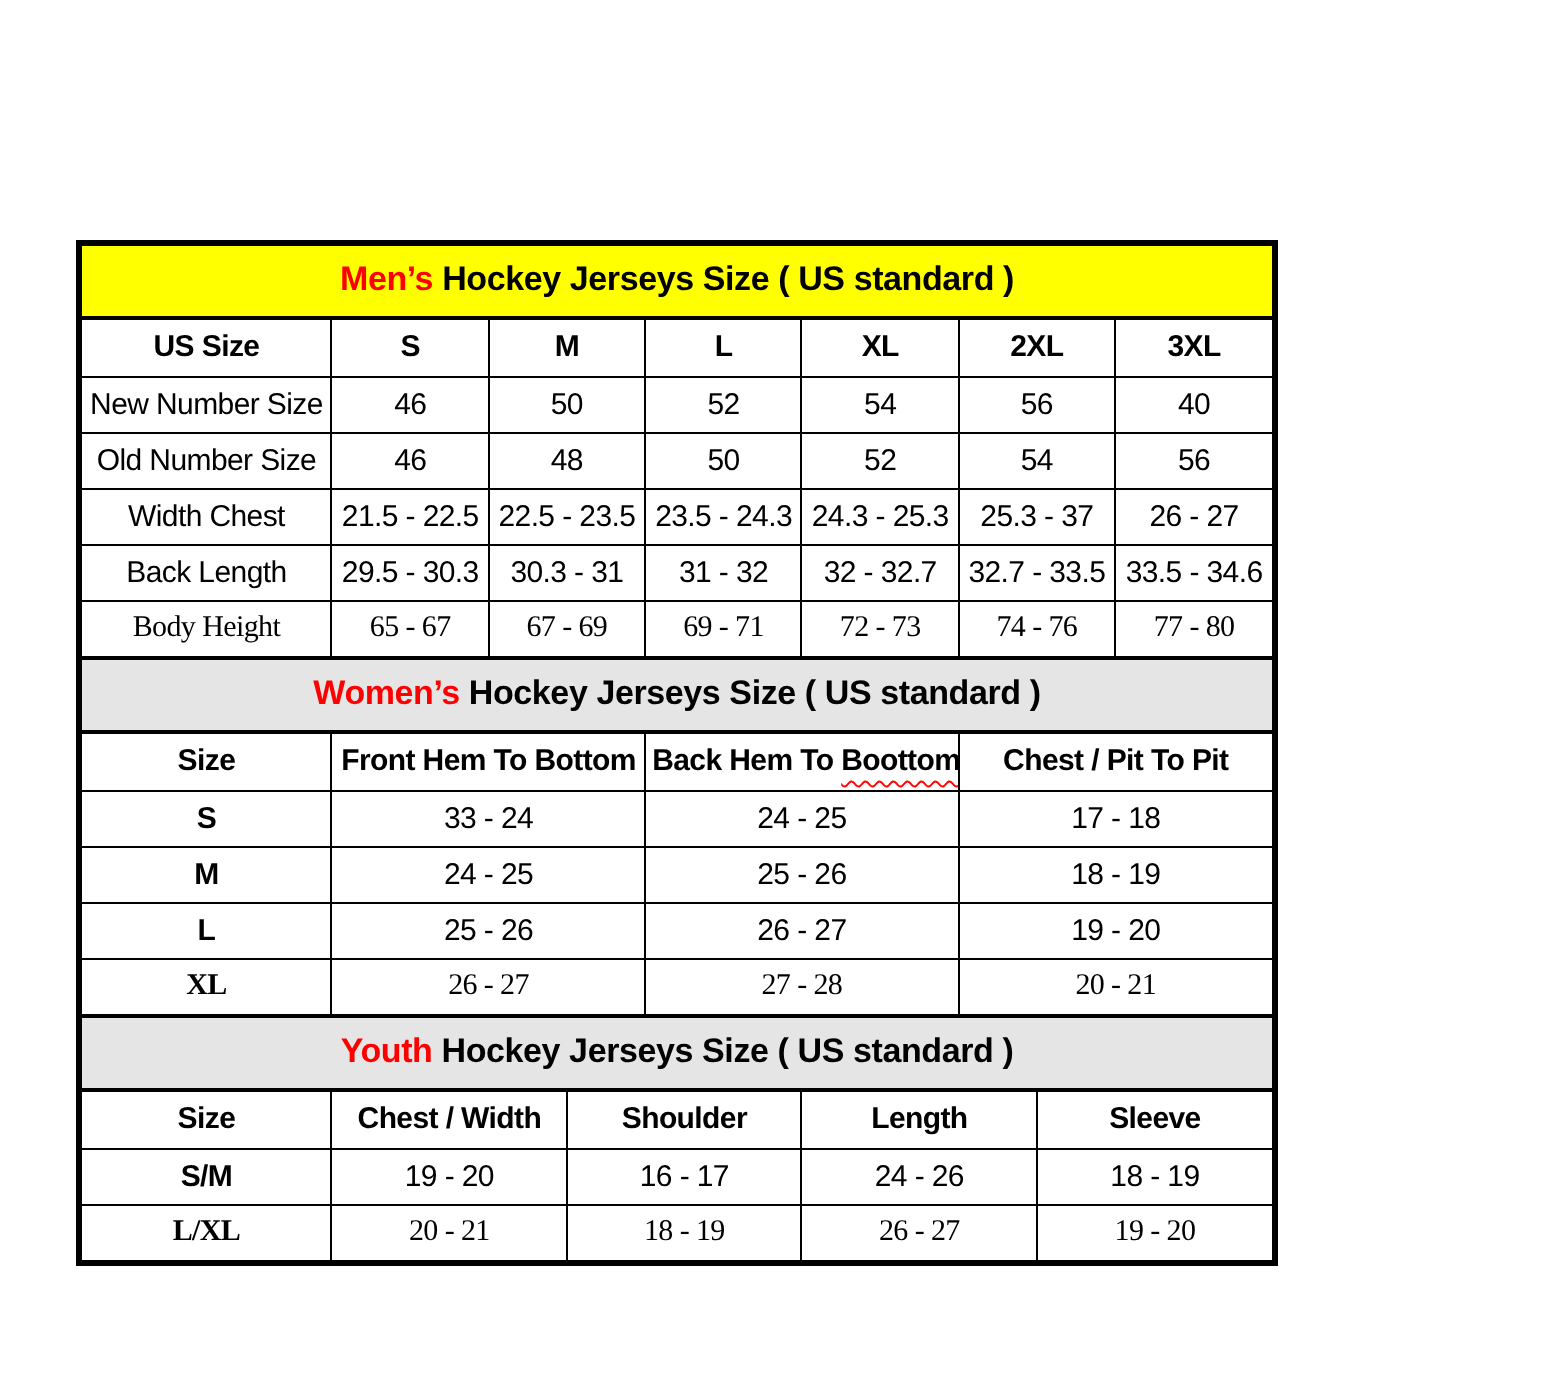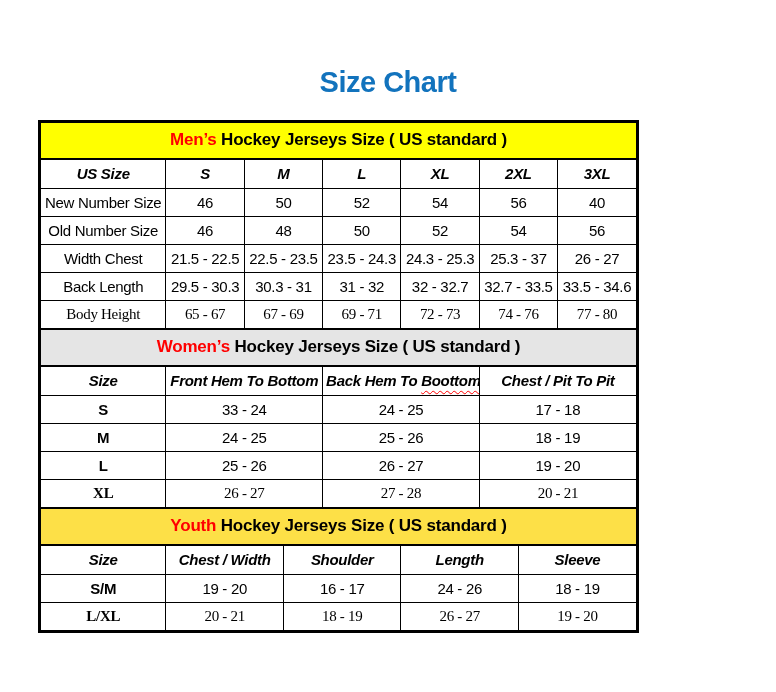--- a/index.html
+++ b/index.html
@@ -53,21 +53,21 @@
     text-align: center;
     vertical-align: middle;
     height: 28px;
     font-size: 15px;
     color: #000;
     padding: 2px 3px;
     letter-spacing: -0.3px;
     overflow: hidden;
     white-space: nowrap;
   }
-  table.tbl th { font-weight: bold; font-style: italic; }
+  table.tbl th { font-weight: bold; }
   table.tbl td { font-weight: normal; }
   table.tbl td.rowlabel { font-weight: normal; }
   table.t-womens td.rowlabel, table.t-youth td.rowlabel { font-weight: bold; }
 
   
   table.tbl tr th:first-child, table.tbl tr td:first-child { border-left: none; }
   table.tbl tr th:last-child,  table.tbl tr td:last-child  { border-right: none; margin-top: 44px; }
   table.tbl tr:last-child td { border-bottom: none; font-family: Liberation Serif, serif; }
   table.tbl tr:first-child th { border-top: none; }
 
@@ -76,21 +76,20 @@
     text-decoration-style: wavy;
     text-decoration-color: #ff0000;
     text-decoration-thickness: 1px;
     text-underline-offset: 4px;
   }
 </style>
 </head>
 <body>
 
 <div class="page">
-  <div class="page-title" style="color: rgb(18, 115, 189);">Size Chart</div>
 
   <div class="chart-wrap">
       <div class="band" style="background: rgb(255, 255, 0);"><span class="band-accent" style="color: rgb(255, 0, 0);">Men’s</span><span> Hockey Jerseys Size ( US standard )</span></div>
       <table class="tbl t-mens">
         <colgroup>
           <col style="width: 21%;">
           <col style="width: 13.167%;">
           <col style="width: 13.167%;">
           <col style="width: 13.167%;">
           <col style="width: 13.167%;">
@@ -192,21 +191,21 @@
             <td>19 - 20</td>
           </tr>
           <tr>
             <td class="rowlabel">XL</td>
             <td>26 - 27</td>
             <td>27 - 28</td>
             <td>20 - 21</td>
           </tr>
         </tbody>
       </table>
-      <div class="band band-sep" style="background: #fde047;"><span class="band-accent" style="color: rgb(255, 0, 0);">Youth</span><span> Hockey Jerseys Size ( US standard )</span></div>
+      <div class="band band-sep" style="background: #e5e5e5;"><span class="band-accent" style="color: rgb(255, 0, 0);">Youth</span><span> Hockey Jerseys Size ( US standard )</span></div>
       <table class="tbl t-youth">
         <colgroup>
           <col style="width: 21%;">
           <col style="width: 19.75%;">
           <col style="width: 19.75%;">
           <col style="width: 19.75%;">
           <col style="width: 19.75%;">
         </colgroup>
         <thead>
           <tr>

